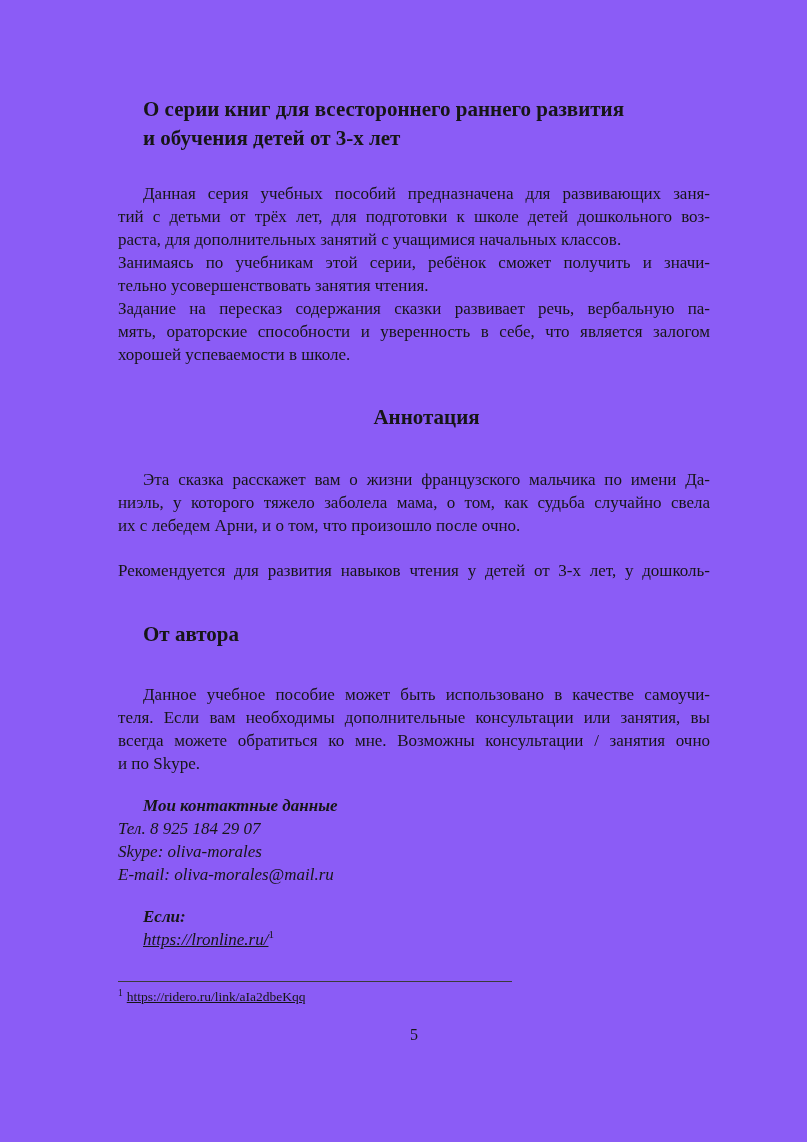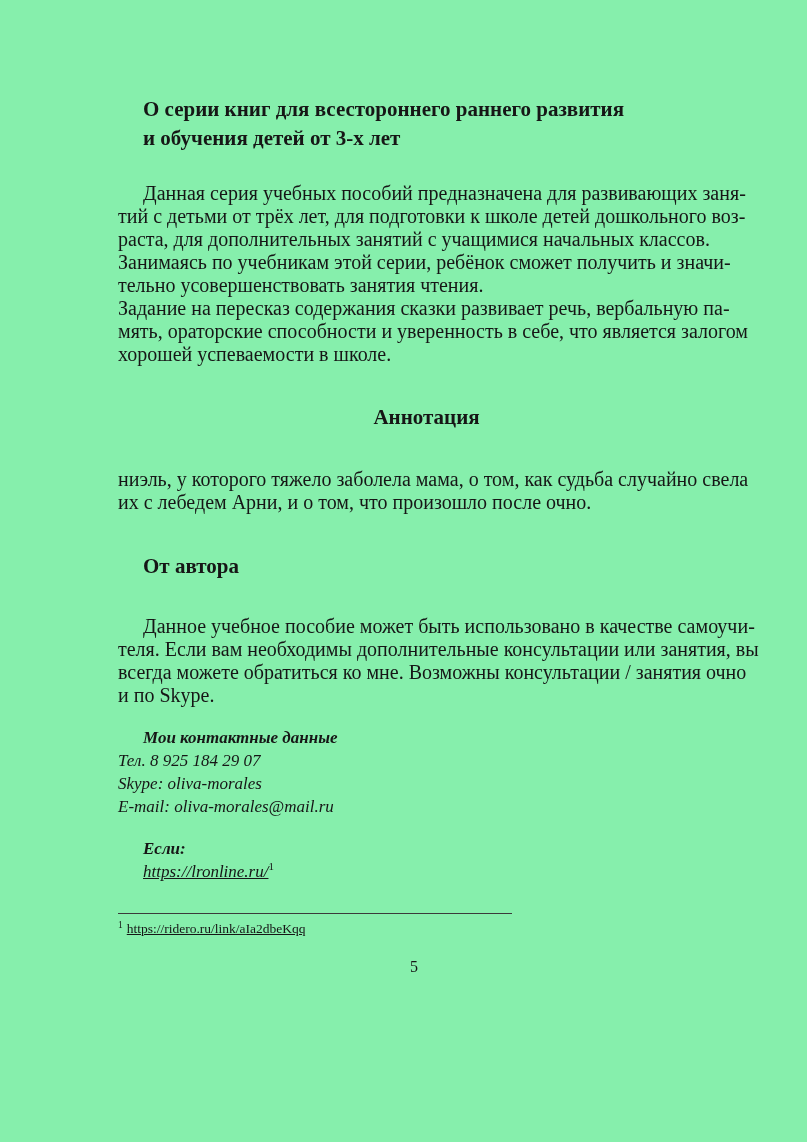--- a/index.html
+++ b/index.html
@@ -7,33 +7,33 @@
     margin: 0;
     padding: 0;
     background: #ffffff;
   }
   .page {
     position: relative;
     width: 807px;
     height: 1142px;
     box-sizing: border-box;
     padding: 95px 97px 0 118px;
-    background: #86efac;
+    background: #8b5cf6;
     color: #161616;
     font-family: "Liberation Serif", "DejaVu Serif", serif;
     overflow: hidden;
   }
   .heading {
     font-weight: 700;
     font-size: 21px;
     line-height: 29px;
     padding-left: 25px;
   }
   .ln {
-    font-size: 20px;
+    font-size: 17px;
     line-height: 23px;
     text-align: justify;
     text-align-last: justify;
     white-space: nowrap;
   }
   .ln.end {
     text-align-last: left;
   }
   .ln.ind {
     text-indent: 25px;
@@ -110,25 +110,27 @@
     <div class="ln">Занимаясь по учебникам этой серии, ребёнок сможет получить и значи-</div>
     <div class="ln end">тельно усовершенствовать занятия чтения.</div>
     <div class="ln">Задание на пересказ содержания сказки развивает речь, вербальную па-</div>
     <div class="ln">мять, ораторские способности и уверенность в себе, что является залогом</div>
     <div class="ln end">хорошей успеваемости в школе.</div>
   </div>
 
   <div class="heading annotation-heading">Аннотация</div>
 
   <div class="story">
+    <div class="ln ind">Эта сказка расскажет вам о жизни французского мальчика по имени Да-</div>
     <div class="ln">ниэль, у которого тяжело заболела мама, о том, как судьба случайно свела</div>
     <div class="ln end">их с лебедем Арни, и о том, что произошло после очно.</div>
   </div>
 
   <div class="recommend">
+    <div class="ln">Рекомендуется для развития навыков чтения у детей от 3-х лет, у дошколь-</div>
   </div>
 
   <div class="heading author-heading">От автора</div>
 
   <div class="author-body">
     <div class="ln ind">Данное учебное пособие может быть использовано в качестве самоучи-</div>
     <div class="ln">теля. Если вам необходимы дополнительные консультации или занятия, вы</div>
     <div class="ln">всегда можете обратиться ко мне. Возможны консультации / занятия очно</div>
     <div class="ln end">и по Skype.</div>
   </div>

